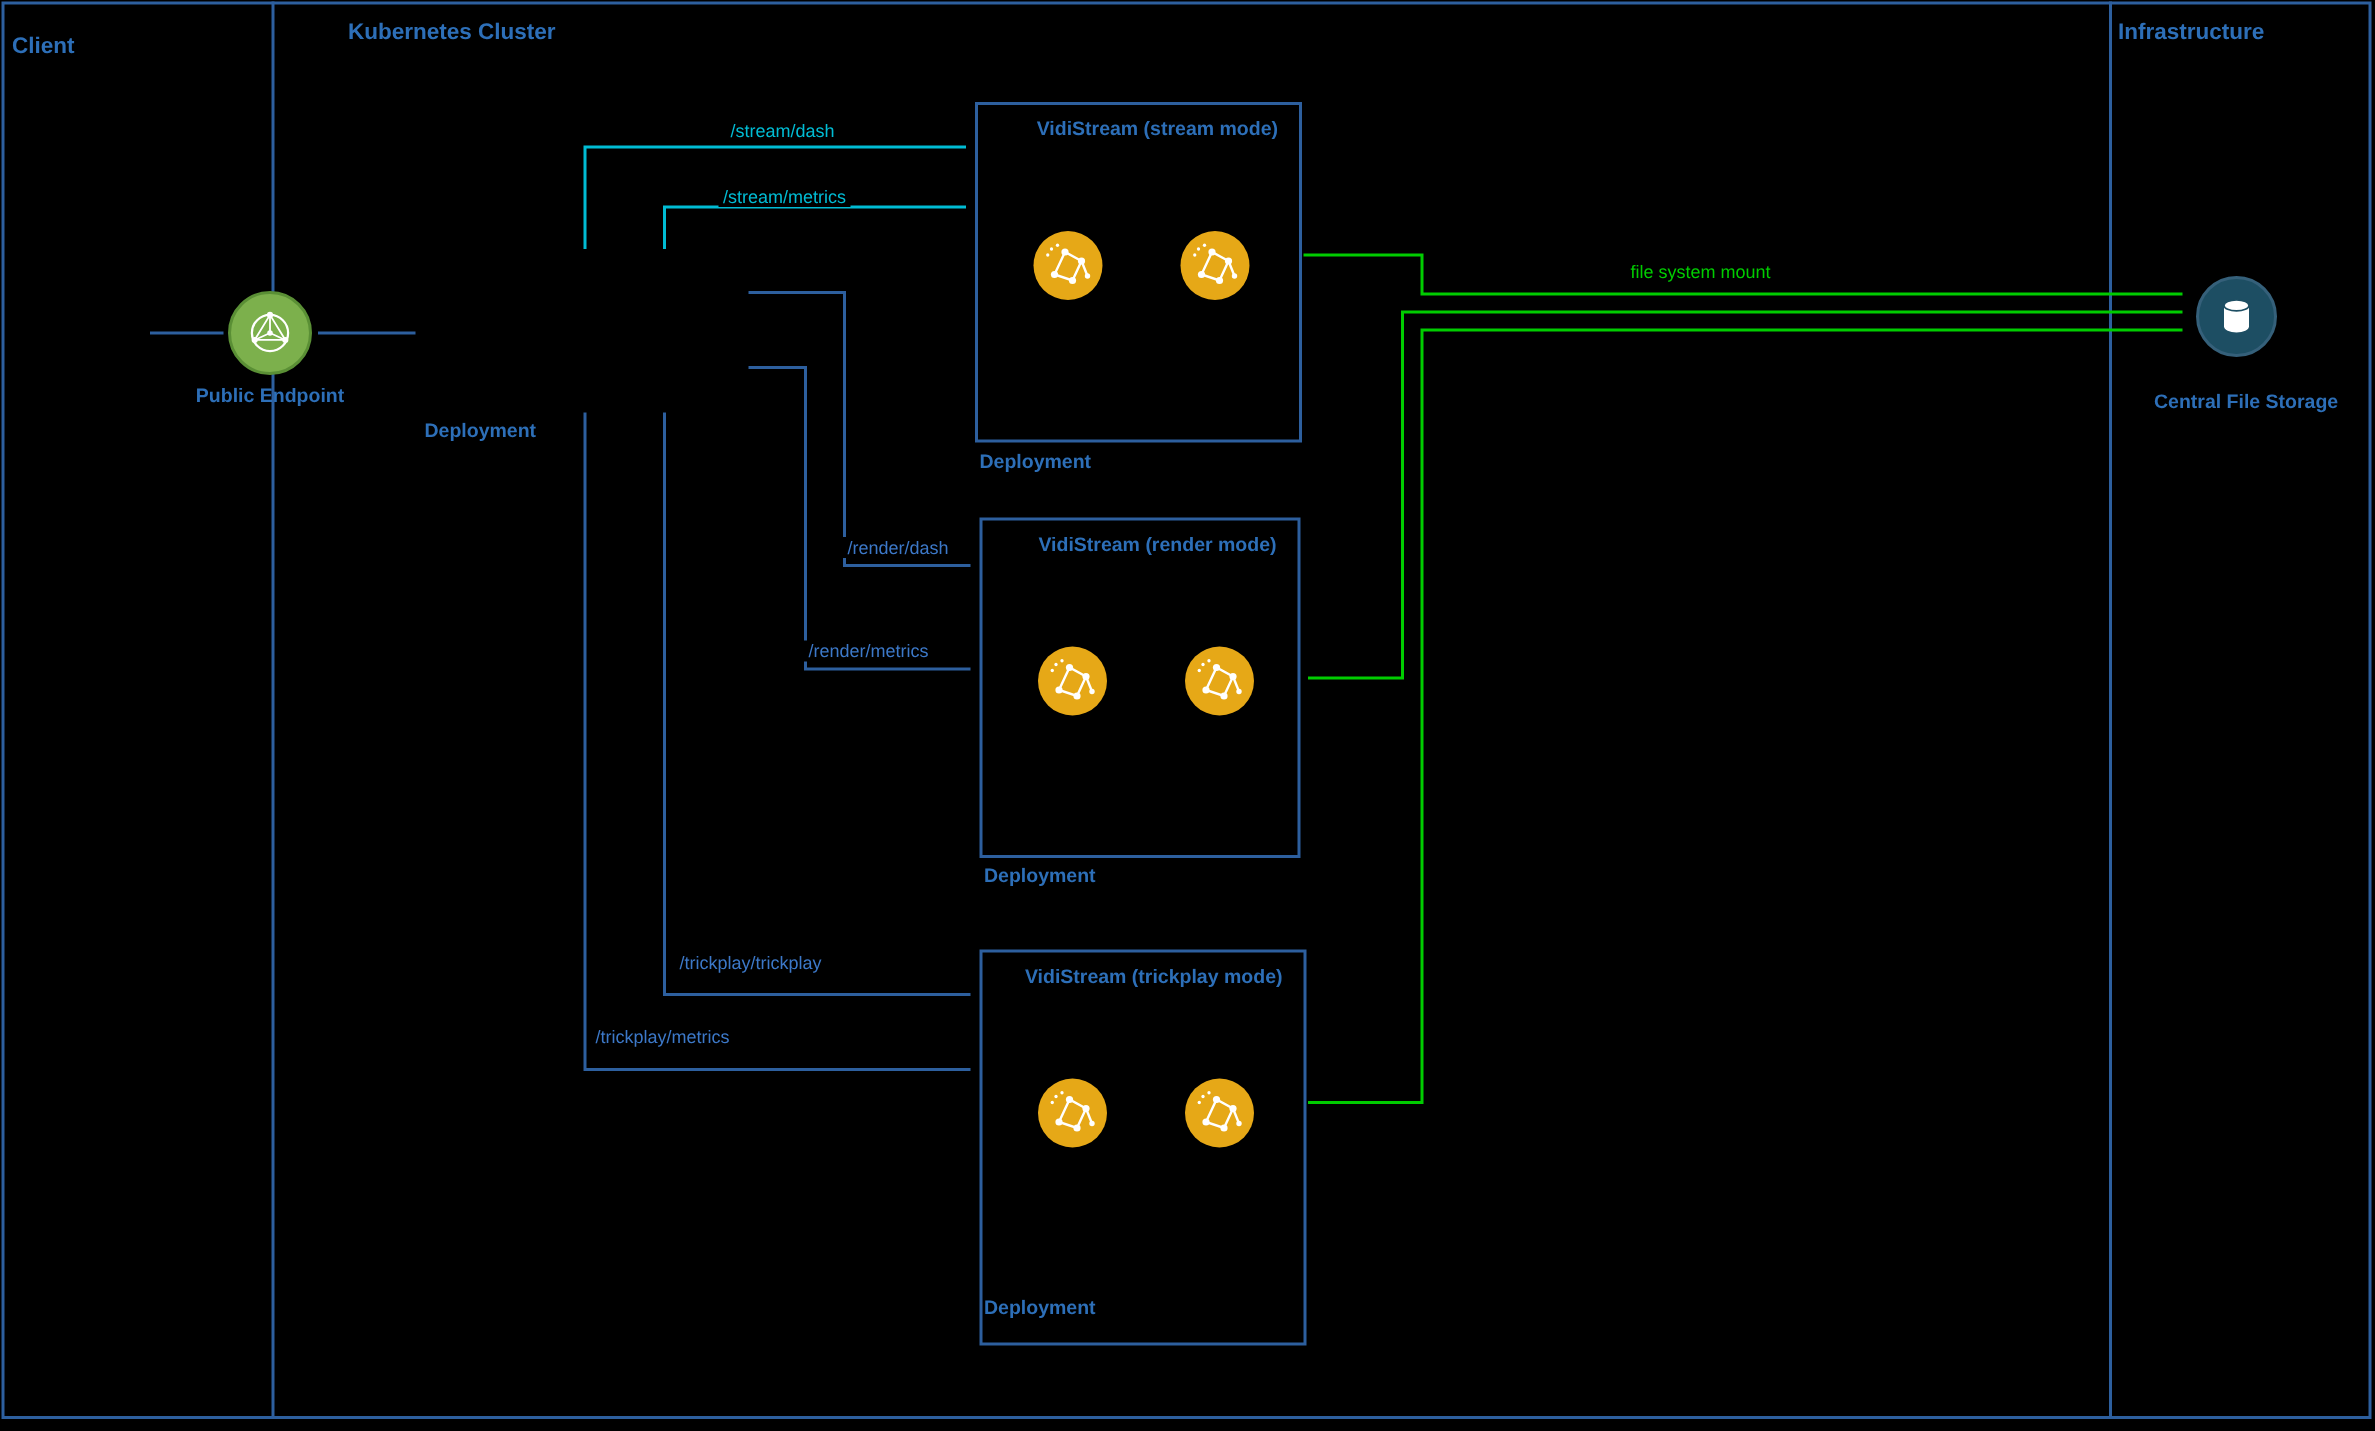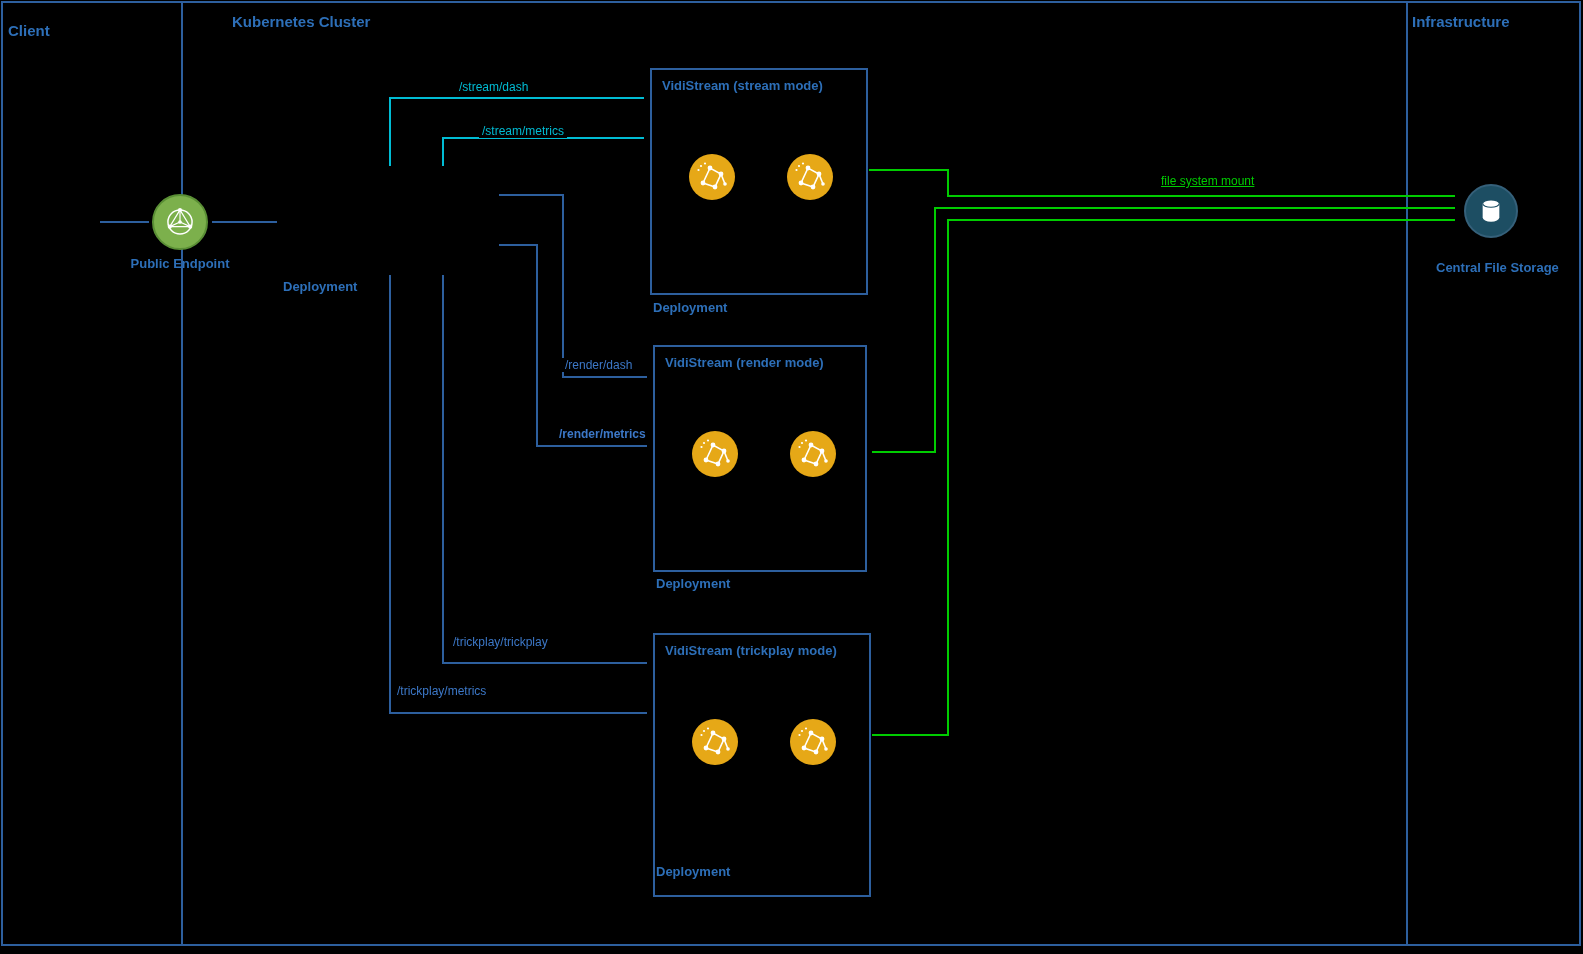--- a/index.html
+++ b/index.html
@@ -20,21 +20,21 @@
   .canvas{position:relative;width:1583px;height:954px;background:var(--c-bg);overflow:hidden;}
   .frame{position:absolute;left:1px;top:1px;width:1580px;height:945px;border:2px solid var(--c-border);}
   .lane-divider{position:absolute;top:1px;height:945px;width:2px;background:var(--c-border);}
   .lane-title{position:absolute;color:var(--c-text);font-weight:bold;font-size:15px;white-space:nowrap;}
   .connectors{position:absolute;left:0;top:0;width:1583px;height:954px;}
   .connectors path{fill:none;stroke-width:2px;}
   .l-blue{stroke:var(--c-border);}
   .l-cyan{stroke:var(--c-cyan);}
   .l-green{stroke:var(--c-green);}
   .node-box{position:absolute;border:2px solid var(--c-border);background:transparent;}
-  .box-title{color:var(--c-text);font-weight:bold;font-size:13px;padding:8px 14px 0 10px;white-space:nowrap;}
+  .box-title{color:var(--c-text);font-weight:bold;font-size:13px;padding:8px 14px 0 10px;white-space:nowrap;text-align:right;}
   .node-label{position:absolute;color:var(--c-text);font-weight:bold;font-size:13px;white-space:nowrap;}
   .edge-label{position:absolute;font-size:12px;background:var(--c-bg);padding:0 3px;white-space:nowrap;}
   .edge-label.cyan{color:var(--c-cyan);}
   .edge-label.blue{color:var(--c-edge-blue);}
   .edge-label.green{color:var(--c-green);}
   .pod{position:absolute;width:46px;height:46px;border-radius:50%;background:var(--c-pod);}
   .pod svg{width:46px;height:46px;display:block;}
   .endpoint-circle{position:absolute;left:152px;top:194px;width:56px;height:56px;border-radius:50%;
     background:var(--c-endpoint);border:2px solid var(--c-endpoint-border);}
   .endpoint-circle svg{width:52px;height:52px;display:block;}
@@ -174,21 +174,21 @@
   </div>
   <div class="node-label" style="left:656px;top:864px;">Deployment</div>
 
   <div class="storage-circle">
     <svg>
         <use href="#db-glyph"></use>
       </svg>
   </div>
   <div class="node-label label-bg" style="left:1433px;top:246px;">Central File Storage</div>
 
-  <div class="edge-label cyan" style="left:456px;top:80px;">/stream/dash</div>
+  <div class="edge-label cyan" style="left:484px;top:80px;">/stream/dash</div>
   <div class="edge-label cyan" style="left:479px;top:124px;">/stream/metrics</div>
   <div class="edge-label blue" style="left:562px;top:358px;">/render/dash</div>
-  <div class="edge-label blue" style="left:556px;top:427px;font-weight:bold;">/render/metrics</div>
+  <div class="edge-label blue" style="left:536px;top:427px;">/render/metrics</div>
   <div class="edge-label blue" style="left:450px;top:635px;">/trickplay/trickplay</div>
   <div class="edge-label blue" style="left:394px;top:684px;">/trickplay/metrics</div>
-  <div class="edge-label green" style="left:1158px;top:174px;text-decoration:underline;">file system mount</div>
+  <div class="edge-label green" style="left:1084px;top:174px;">file system mount</div>
 
 </div>
 
 </body></html>

